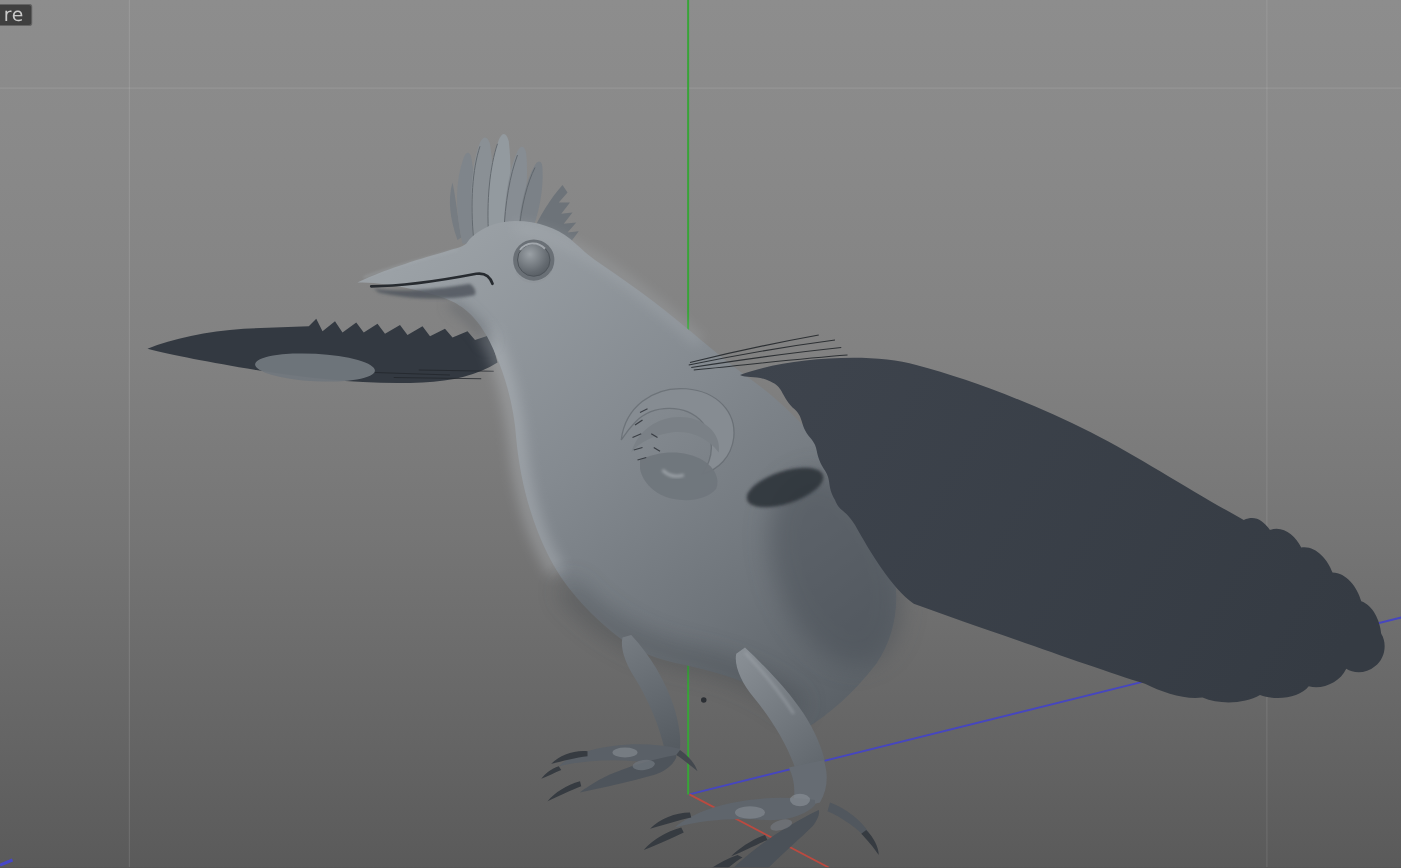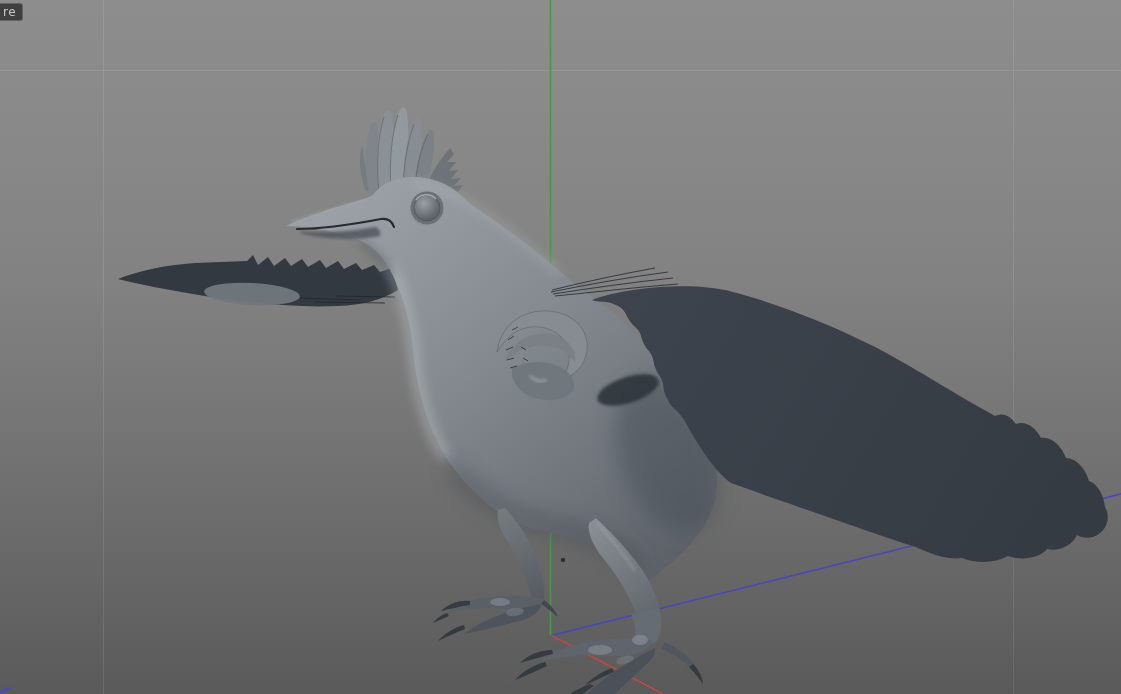--- a/index.html
+++ b/index.html
@@ -4,21 +4,21 @@
 <style>
   html,body{margin:0;padding:0;background:#555;}
   #stage{
     position:relative;width:1121px;height:694px;overflow:hidden;
     font-family:"DejaVu Sans","Liberation Sans",sans-serif;
     background:linear-gradient(180deg,#8d8d8d 0%,#898989 18%,#828282 40%,#757575 62%,#676767 82%,#5a5a5a 100%);
   }
   #viewport-canvas{position:absolute;left:0;top:0;}
   .tooltip{
     position:absolute;left:0;top:3px;z-index:5;
-    background:#3f3f3f;color:#cacaca;font-size:12px;line-height:12px;
+    background:#3f3f3f;color:#cacaca;font-size:15px;line-height:12px;
     padding:2px 6px 2px 3px;border:1px solid #636363;border-left:none;
     border-radius:0 3px 3px 0;letter-spacing:0.5px;
   }
 </style>
 </head>
 <body>
 
 <div id="stage">
 
   <div class="tooltip">re</div>

